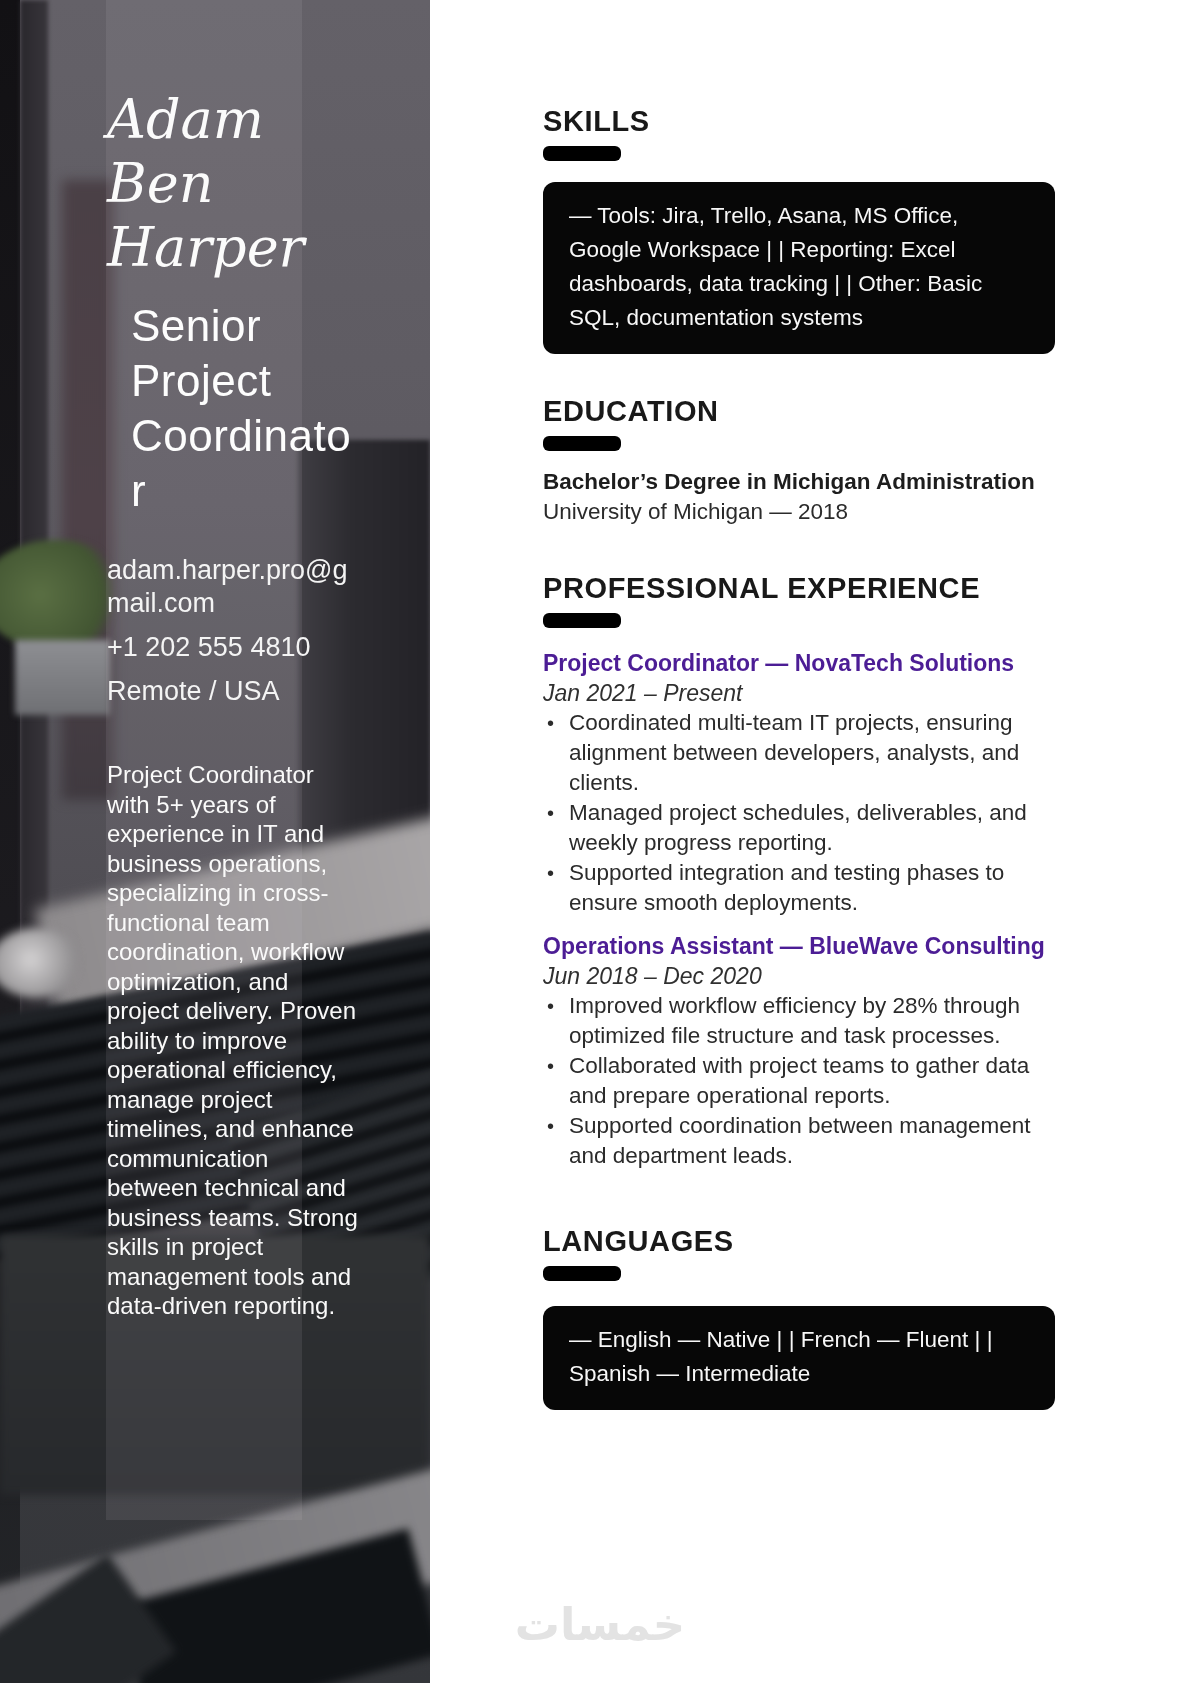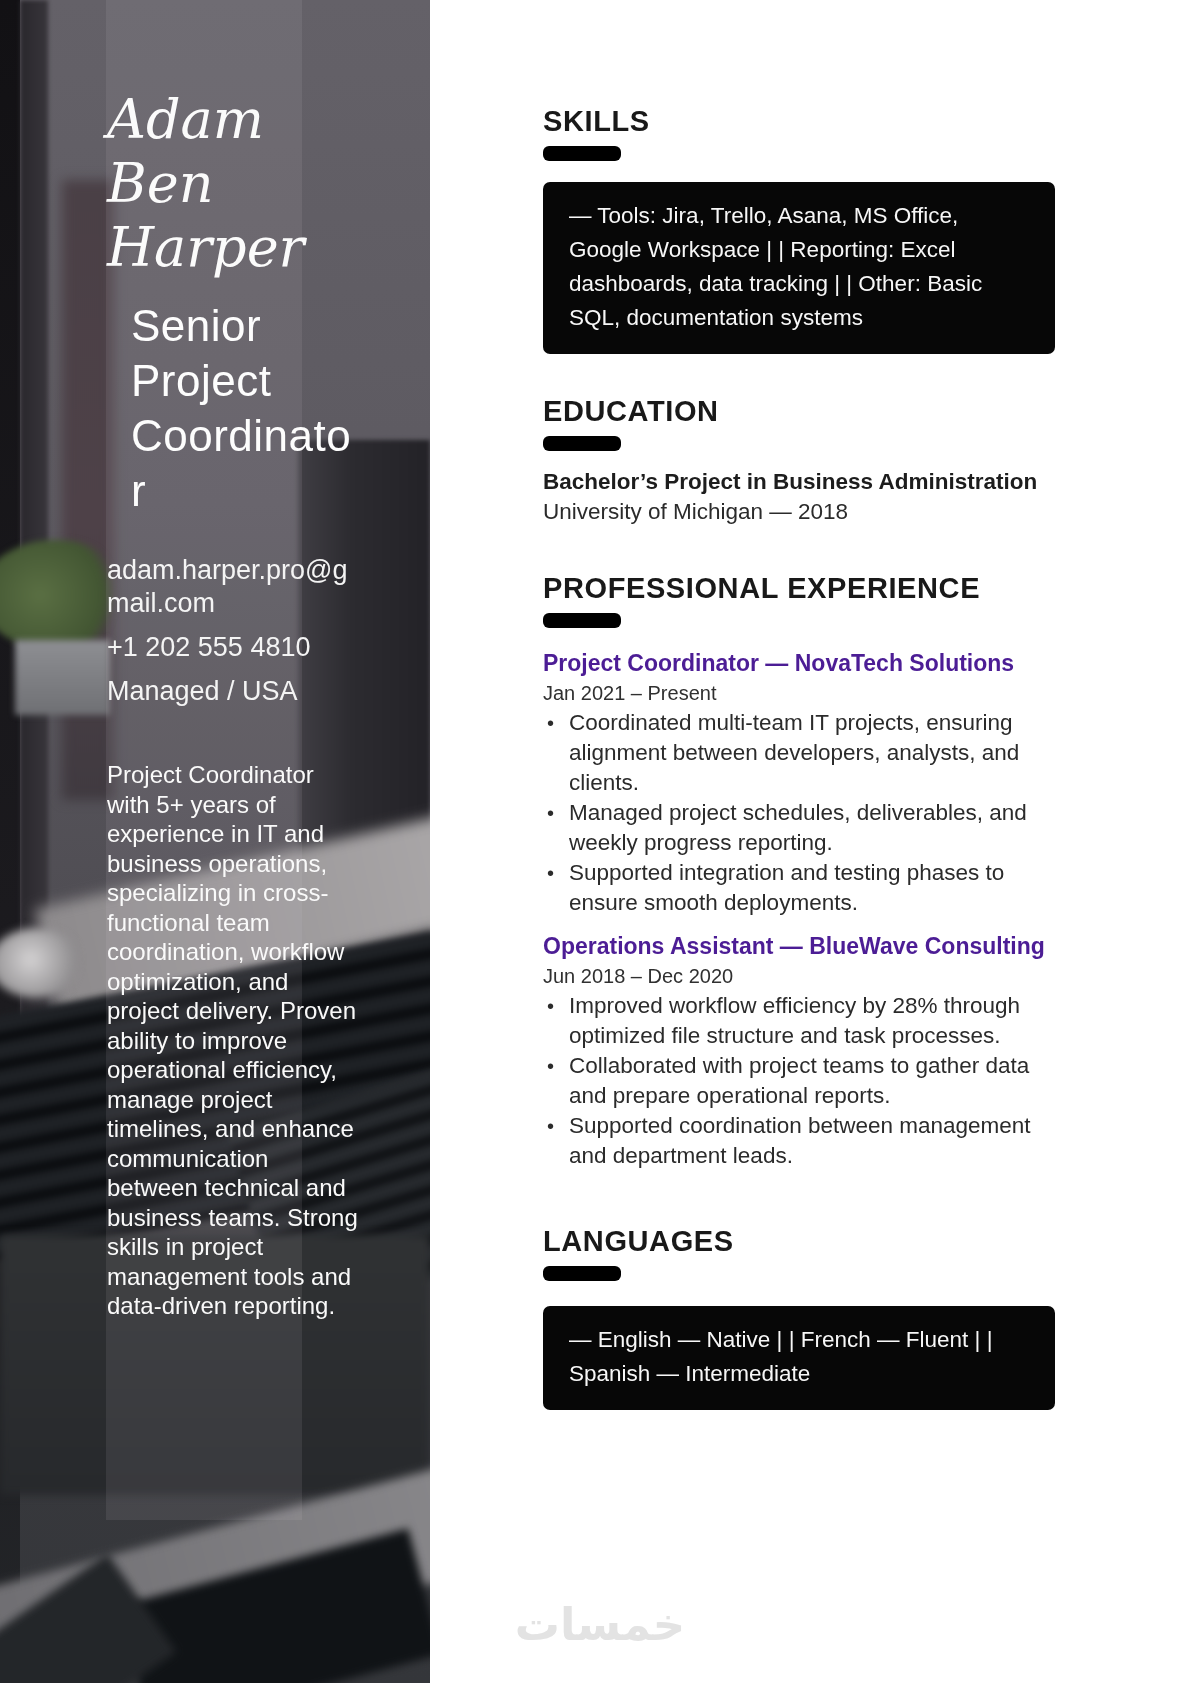--- a/index.html
+++ b/index.html
@@ -35,30 +35,30 @@
   .side-title{margin-top:18px;width:232px;font-size:44px;line-height:55px;font-weight:400;
               color:#fdfdfd;overflow-wrap:break-word;word-break:break-word;letter-spacing:0.5px;padding-left:24px;}
   .side-contact{margin-top:36px;font-size:27px;line-height:33px;font-weight:400;color:#f4f4f4;}
   .contact-item{margin-bottom:11px;width:256px;word-break:break-all;}
   .side-summary{margin-top:52px;width:252px;font-size:24px;line-height:29.5px;color:#fafafa;}
 
   
   .main{position:absolute;left:543px;top:0;width:512px;padding-top:104px;color:#2b2b2b;}
   .sec-heading{font-size:29px;line-height:34px;font-weight:bold;color:#191919;letter-spacing:0.6px;}
   .sec-bar{width:78px;height:15px;border-radius:6px;background:#000000;margin-top:8px;}
-  .black-box{margin-top:21px;background:#070707;border-radius:7px;color:#f7f7f7;
+  .black-box{margin-top:21px;background:#070707;border-radius:12px;color:#f7f7f7;
              padding:17px 26px 19px 26px;font-size:22.5px;line-height:34px;font-weight:400;}
   .edu-sec{margin-top:40px;}
   .edu-text{margin-top:16px;font-size:22.5px;line-height:30px;color:#2b2b2b;}
   .edu-text .bold{font-weight:bold;color:#1d1d1d;}
   .exp-sec{margin-top:44px;}
   .job{margin-top:20px;}
   .job2{margin-top:13px;}
   .job-title{font-size:23px;line-height:30px;font-weight:bold;color:#4c1d95;}
-  .job-dates{font-size:20px;line-height:30px;color:#303030;}
+  .job-dates{font-size:23px;line-height:30px;font-style:italic;color:#303030;}
   ul.bullets{margin:0;padding:0;list-style:none;}
   ul.bullets li{position:relative;padding-left:26px;font-size:22.5px;line-height:30px;color:#2b2b2b;}
   ul.bullets li:before{content:"•";position:absolute;left:4px;top:0;font-size:20px;color:#2b2b2b;}
   .lang-sec{margin-top:53px;}
   .lang-box{margin-top:25px;}
 
   .watermark{position:absolute;left:505px;top:1598px;width:190px;text-align:center;
              font-size:45px;font-weight:bold;color:#e3e3e3;font-family:"DejaVu Sans",sans-serif;direction:rtl;}
 </style>
 </head>
@@ -86,38 +86,38 @@
     <div class="side-content">
       <div class="side-name">
         <div>Adam</div>
         <div>Ben</div>
         <div>Harper</div>
       </div>
       <div class="side-title">Senior Project Coordinator</div>
       <div class="side-contact">
         <div class="contact-item">adam.harper.pro@gmail.com</div>
         <div class="contact-item">+1 202 555 4810</div>
-        <div class="contact-item">Managed / USA</div>
+        <div class="contact-item">Remote / USA</div>
       </div>
       <div class="side-summary">Project Coordinator with 5+ years of experience in IT and business operations, specializing in cross-functional team coordination, workflow optimization, and project delivery. Proven ability to improve operational efficiency, manage project timelines, and enhance communication between technical and business teams. Strong skills in project management tools and data-driven reporting.</div>
     </div>
   </div>
 
   <div class="main">
 
     <div class="sec">
       <div class="sec-heading">SKILLS</div>
       <div class="sec-bar"></div>
       <div class="black-box">— Tools: Jira, Trello, Asana, MS Office, Google Workspace | | Reporting: Excel dashboards, data tracking | | Other: Basic SQL, documentation systems</div>
     </div>
 
     <div class="edu-sec">
       <div class="sec-heading">EDUCATION</div>
       <div class="sec-bar"></div>
-      <div class="edu-text"><span class="bold">Bachelor’s Project in Business Administration</span><span> University of Michigan — 2018</span></div>
+      <div class="edu-text"><span class="bold">Bachelor’s Degree in Michigan Administration</span><span> University of Michigan — 2018</span></div>
     </div>
 
     <div class="exp-sec">
       <div class="sec-heading">PROFESSIONAL EXPERIENCE</div>
       <div class="sec-bar"></div>
 
       <div class="job">
         <div class="job-title">Project Coordinator — NovaTech Solutions</div>
         <div class="job-dates">Jan 2021 – Present</div>
         <ul class="bullets">

